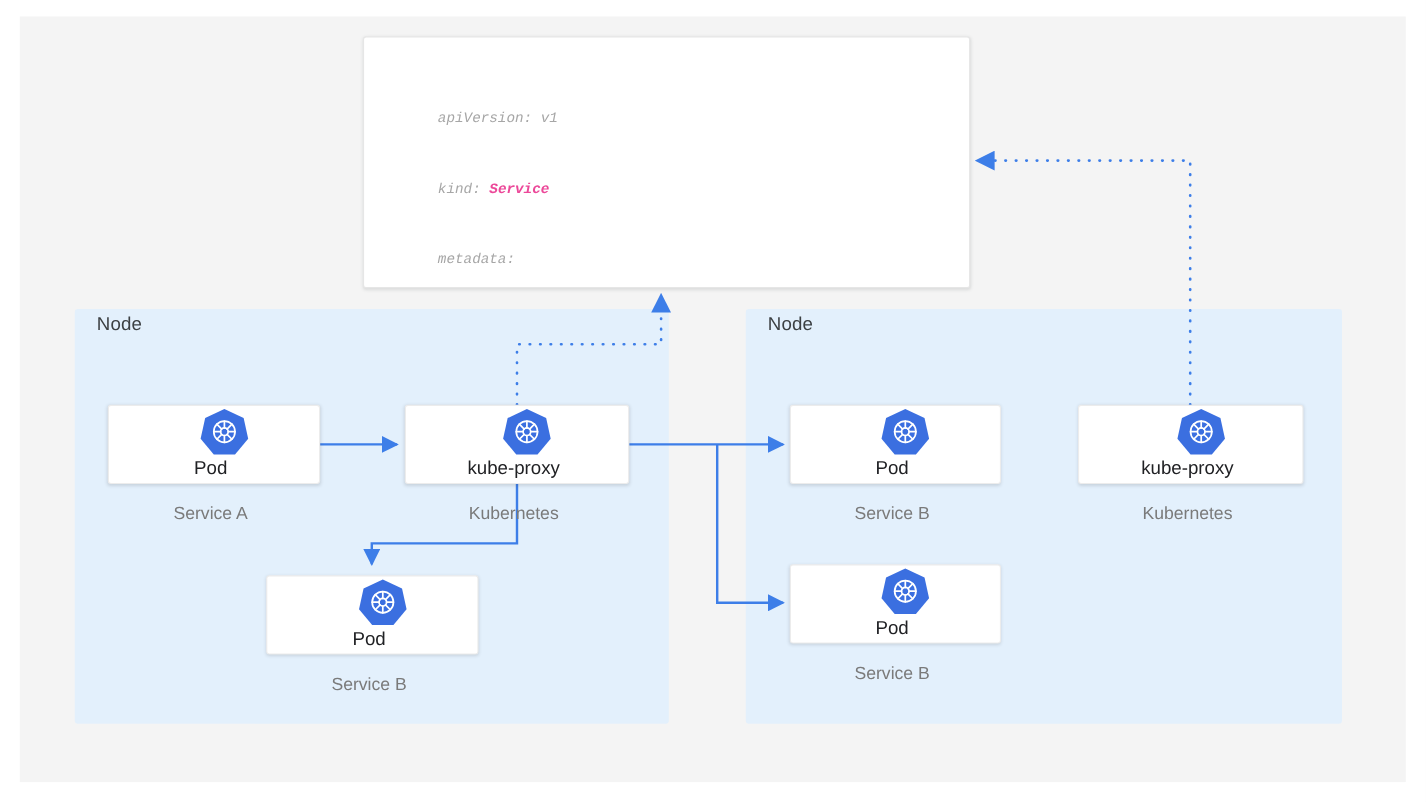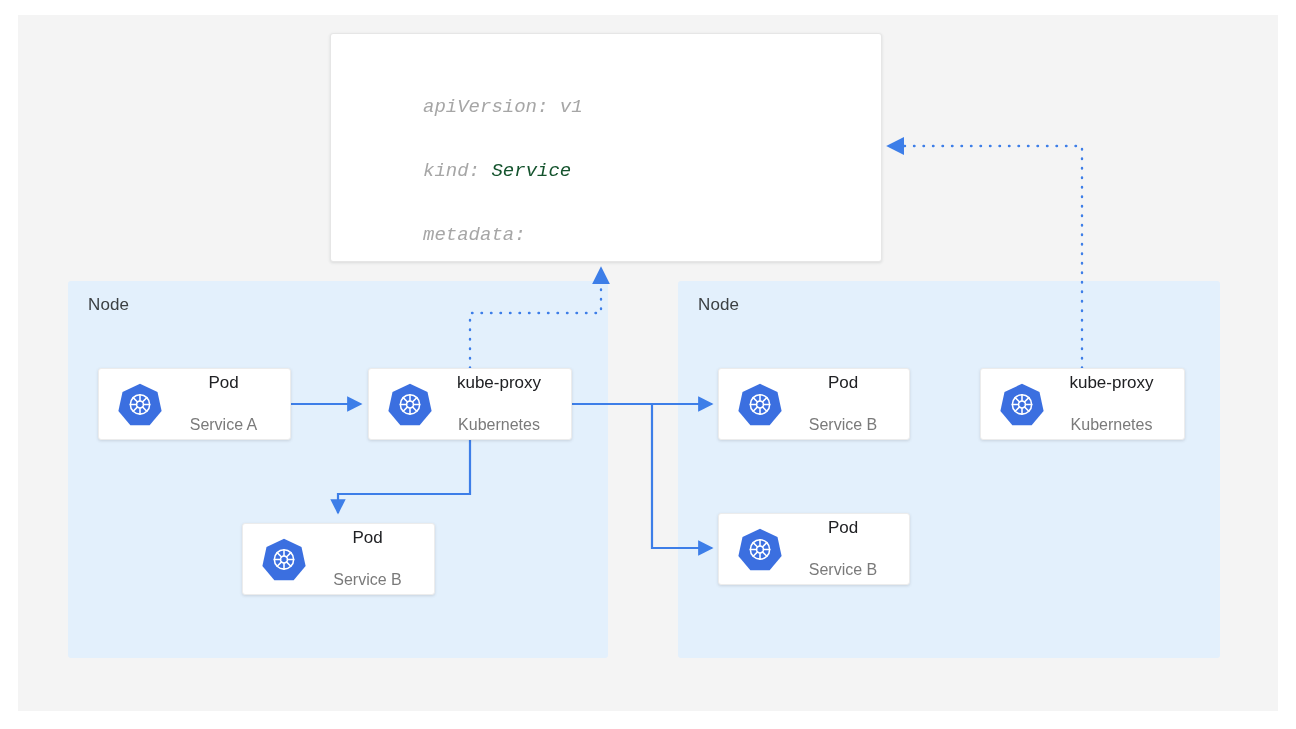--- a/index.html
+++ b/index.html
@@ -45,21 +45,21 @@
 
   
   .node-region {
     position: absolute;
     background: #e3f0fc;
     border-radius: 3px;
   }
   .node-label {
     position: absolute;
     left: 20px;
-    top: 14px;
+    top: 4px;
     font-size: 17px;
     color: #3c4043;
     letter-spacing: 0.1px;
     white-space: nowrap;
   }
 
   
   .yaml-card {
     position: absolute;
     left: 330px;
@@ -68,41 +68,42 @@
     height: 229px;
     background: #ffffff;
     border: 1px solid #e6e6e6;
     border-radius: 3px;
     box-shadow: 0 1px 3px rgba(60,64,67,0.14);
     box-sizing: border-box;
     overflow: hidden;
   }
   .yaml-body {
     position: absolute;
-    left: 92px;
+    left: 67px;
     top: 20px;
     font-family: "Liberation Mono", "DejaVu Sans Mono", monospace;
     font-style: italic;
-    font-size: 19px;
+    font-size: 13px;
     line-height: 21.4px;
     color: #a6a6a6;
     white-space: pre;
   }
   .yaml-line { white-space: pre; }
 
   
   .card {
     position: absolute;
     background: #ffffff;
     border: 1px solid #ececec;
     border-radius: 3px;
     box-shadow: 0 1px 3px rgba(60,64,67,0.16);
     box-sizing: border-box;
     display: flex;
     align-items: center;
+    flex-direction: column;
   }
   .card .k8s-icon {
     flex: 0 0 auto;
     margin-left: 18px;
     width: 46px;
     height: 46px;
   }
   .card .card-text {
     flex: 1 1 auto;
     display: flex;
@@ -159,21 +160,21 @@
     <path d="M 470 440 L 470 494 L 338 494 L 338 513" fill="none" stroke="#3d7ee8" stroke-width="2.2" stroke-linejoin="miter" marker-end="url(#arrowSolid)"></path>
 
     <path d="M 470 368 L 470 313 L 601 313 L 601 268" fill="none" stroke="#3d7ee8" stroke-width="2.4" stroke-linecap="round" stroke-dasharray="0.5 9" marker-end="url(#arrowDot)"></path>
 
     <path d="M 1082 368 L 1082 146 L 888 146" fill="none" stroke="#3d7ee8" stroke-width="2.4" stroke-linecap="round" stroke-dasharray="0.5 9" marker-end="url(#arrowDot)"></path>
   </svg>
 
   <div class="yaml-card">
     <div class="yaml-body">
       <div class="yaml-line">apiVersion: v1</div>
-      <div class="yaml-line"><span>kind: </span><span style="font-weight:normal;color:#14532d;">Service</span></div>
+      <div class="yaml-line"><span>kind: </span><span style="font-weight:bold;color:#ec4899;">Service</span></div>
       <div class="yaml-line">metadata:</div>
       
       
       
       
       
       
       
       
     </div>

